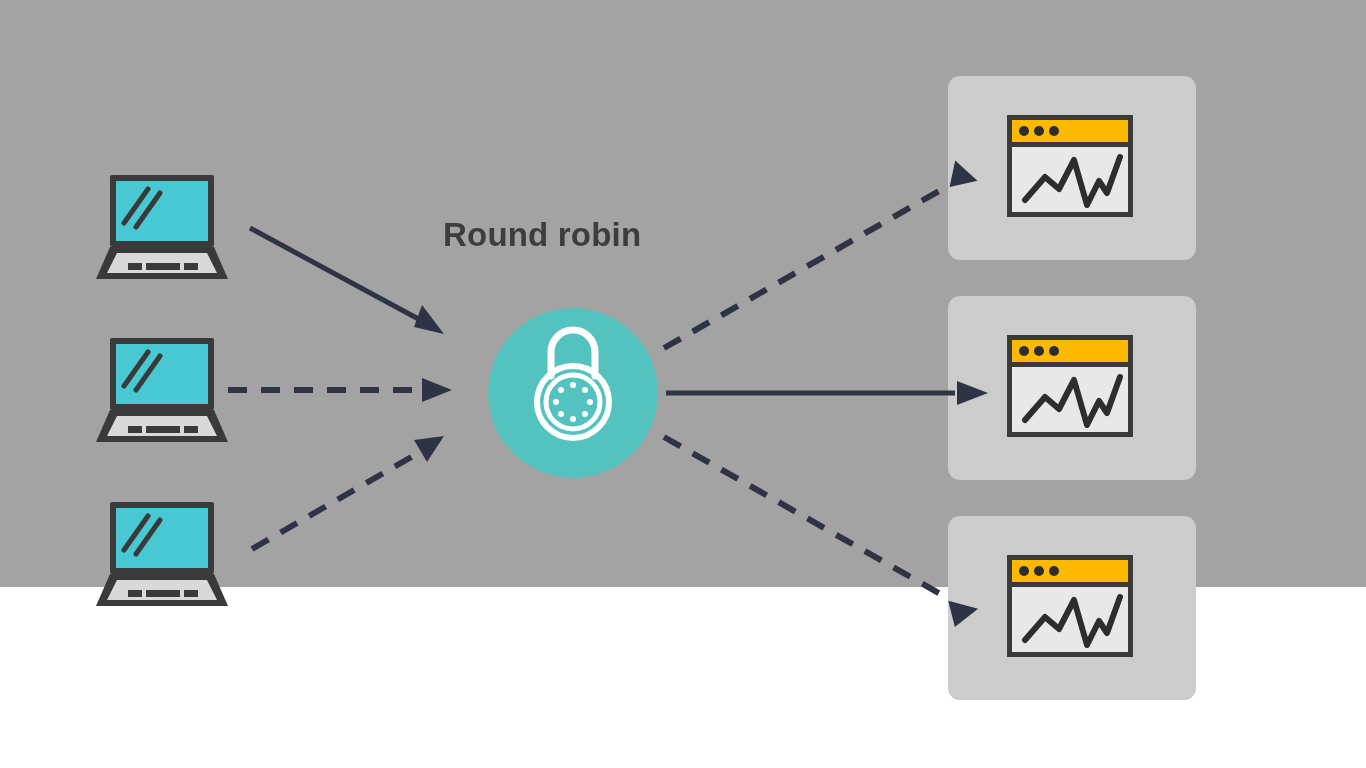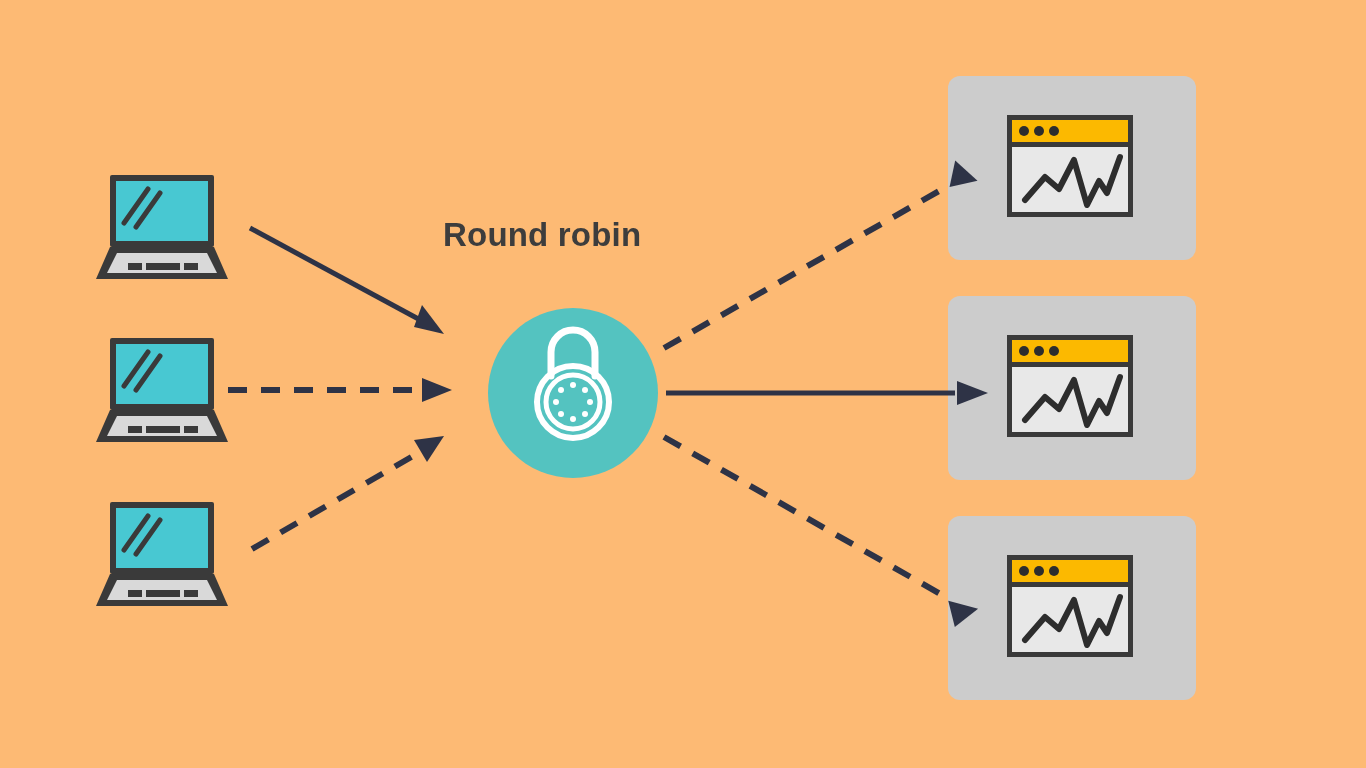--- a/index.html
+++ b/index.html
@@ -9,22 +9,22 @@
   }
   body {
     width: 1366px;
     height: 768px;
     overflow: hidden;
     font-family: "Liberation Sans", sans-serif;
   }
   #diagram-root {
     position: relative;
     width: 1366px;
-    height: 768px;
-    background: #fdba74;
+    height: 587px;
+    background: #a3a3a3;
   }
   svg.canvas {
     display: block;
     width: 1366px;
     height: 768px;
   }
   .diagram-title {
     font-family: "Liberation Sans", sans-serif;
     font-size: 33px;
     font-weight: bold;

